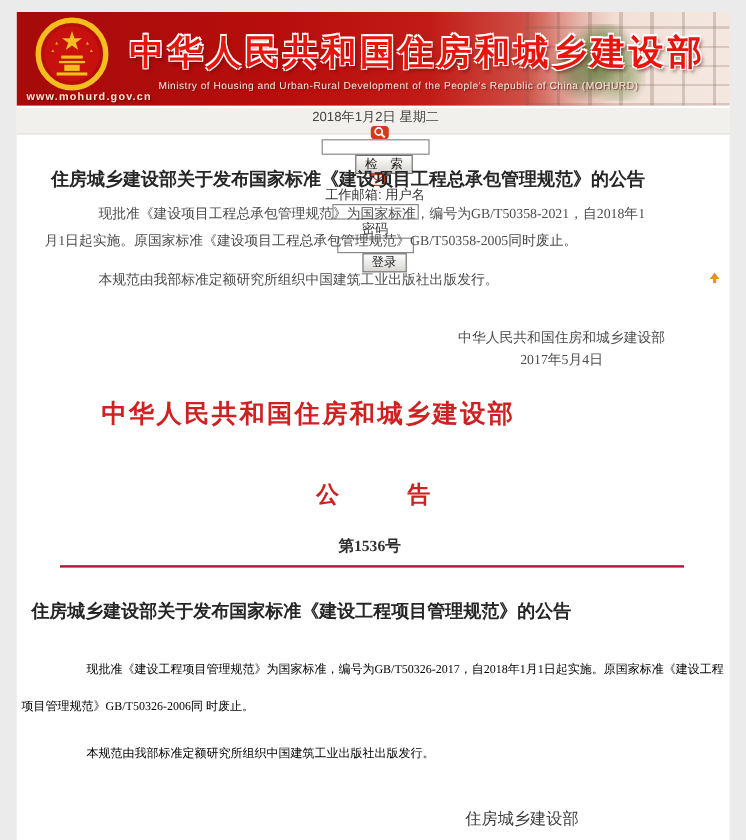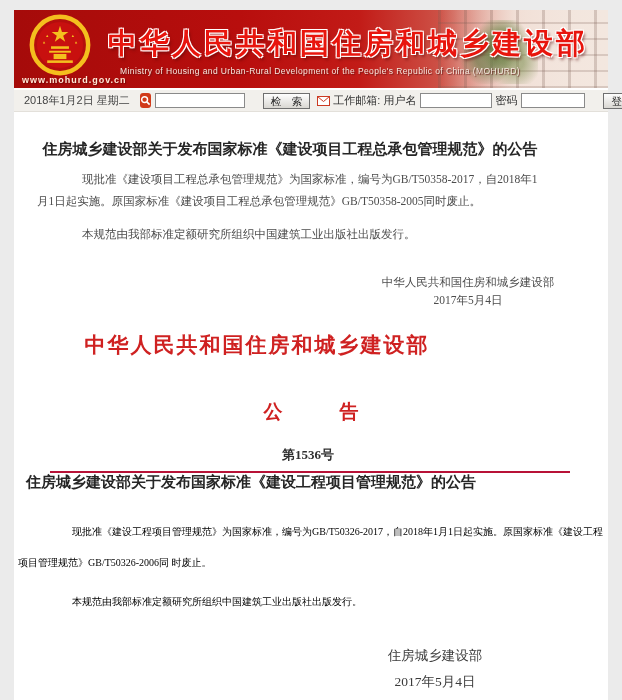--- a/index.html
+++ b/index.html
@@ -47,35 +47,35 @@
     color:#ffe9d8; text-shadow:1px 1px 1px #7a0606;
   }
   .banner-title {
     position:absolute; left:94px; top:14px;
     font-size:29px; font-weight:bold; letter-spacing:3px;
     color:#e8150d; white-space:nowrap;
     font-family:"Liberation Serif", serif;
     text-shadow:-1px -1px 0 #fff, 1px -1px 0 #fff, -1px 1px 0 #fff, 1px 1px 0 #fff, 2px 3px 3px rgba(90,10,10,.55);
   }
   .banner-subtitle {
-    position:absolute; left:106px; top:56px;
+    position:absolute; left:118px; top:56px;
     font-size:8.5px; letter-spacing:.4px;
     color:#f6e8df; text-shadow:1px 1px 1px rgba(100,20,20,.8);
     white-space:nowrap;
   }
 
   
   .toolbar {
     margin-top:2px;
     height:22px;
     background:#f2f0ec;
     border-bottom:1px solid #e3e0da;
     display:flex; align-items:center;
     font-size:11px; color:#333;
-    padding:0 6px; white-space:nowrap;
+    padding:0 6px; white-space:nowrap;flex-direction:column;
   }
   .tb-date { margin-left:4px; color:#444; }
   .tb-search-icon {
     width:15px; height:15px; margin-left:10px;
     background:#d13a1a; border-radius:3px;
     display:inline-flex; align-items:center; justify-content:center;
   }
   .tb-input {
     height:15px; border:1px solid #8a8a8a; background:#fff;
     margin-left:4px; font-size:10px; padding:0 2px;
@@ -119,21 +119,21 @@
   .gz-number {
     margin-top:21px; padding-right:6px;
     text-align:center; font-size:13px; font-weight:bold; color:#2f2f2f;
   }
   .gz-line {
     margin:7px 38px 0 36px; height:0;
     border-top:2px solid #b81237;
   }
 
   .a2-title {
-    padding-right:120px;
+    margin-top:27px; padding-right:120px;
     text-align:center; font-size:15px; font-weight:bold; color:#262626;
   }
   .a2-body { margin:0 4px; font-size:10px; color:#000000; line-height:31px; }
   .a2-p1 { margin-top:24px; text-indent:54px; }
   .a2-p2 { margin-top:8px; text-indent:54px; }
   .a2-sig { margin-top:26px; margin-left:321px; width:200px; text-align:center;
             font-size:13.5px; color:#3b3b3b; line-height:26px; }
 </style>
 </head>
 <body>
@@ -188,21 +188,21 @@
 
       </span>
 
     </span>
   </div>
 
   <div class="doc">
 
     <div class="a1-title">住房城乡建设部关于发布国家标准《建设项目工程总承包管理规范》的公告</div>
     <div class="a1-body">
-      <p class="a1-p1">现批准《建设项目工程总承包管理规范》为国家标准，编号为GB/T50358-2017，自2018年1月1日起实施。原国家标准《建设项目工程总承包管理规范》GB/T50358-2005同时废止。</p>
+      <p class="a1-p1">现批准《建设项目工程总承包管理规范》为国家标准，编号为GB/T50358-2021，自2018年1月1日起实施。原国家标准《建设项目工程总承包管理规范》GB/T50358-2005同时废止。</p>
       <p class="a1-p2">本规范由我部标准定额研究所组织中国建筑工业出版社出版发行。</p>
     </div>
     <div class="a1-sig">
       <div>中华人民共和国住房和城乡建设部</div>
       <div>2017年5月4日</div>
     </div>
 
     <div class="gz-ministry">中华人民共和国住房和城乡建设部</div>
     <div class="gz-gonggao">公　　　告</div>
     <div class="gz-number">第1536号</div>

